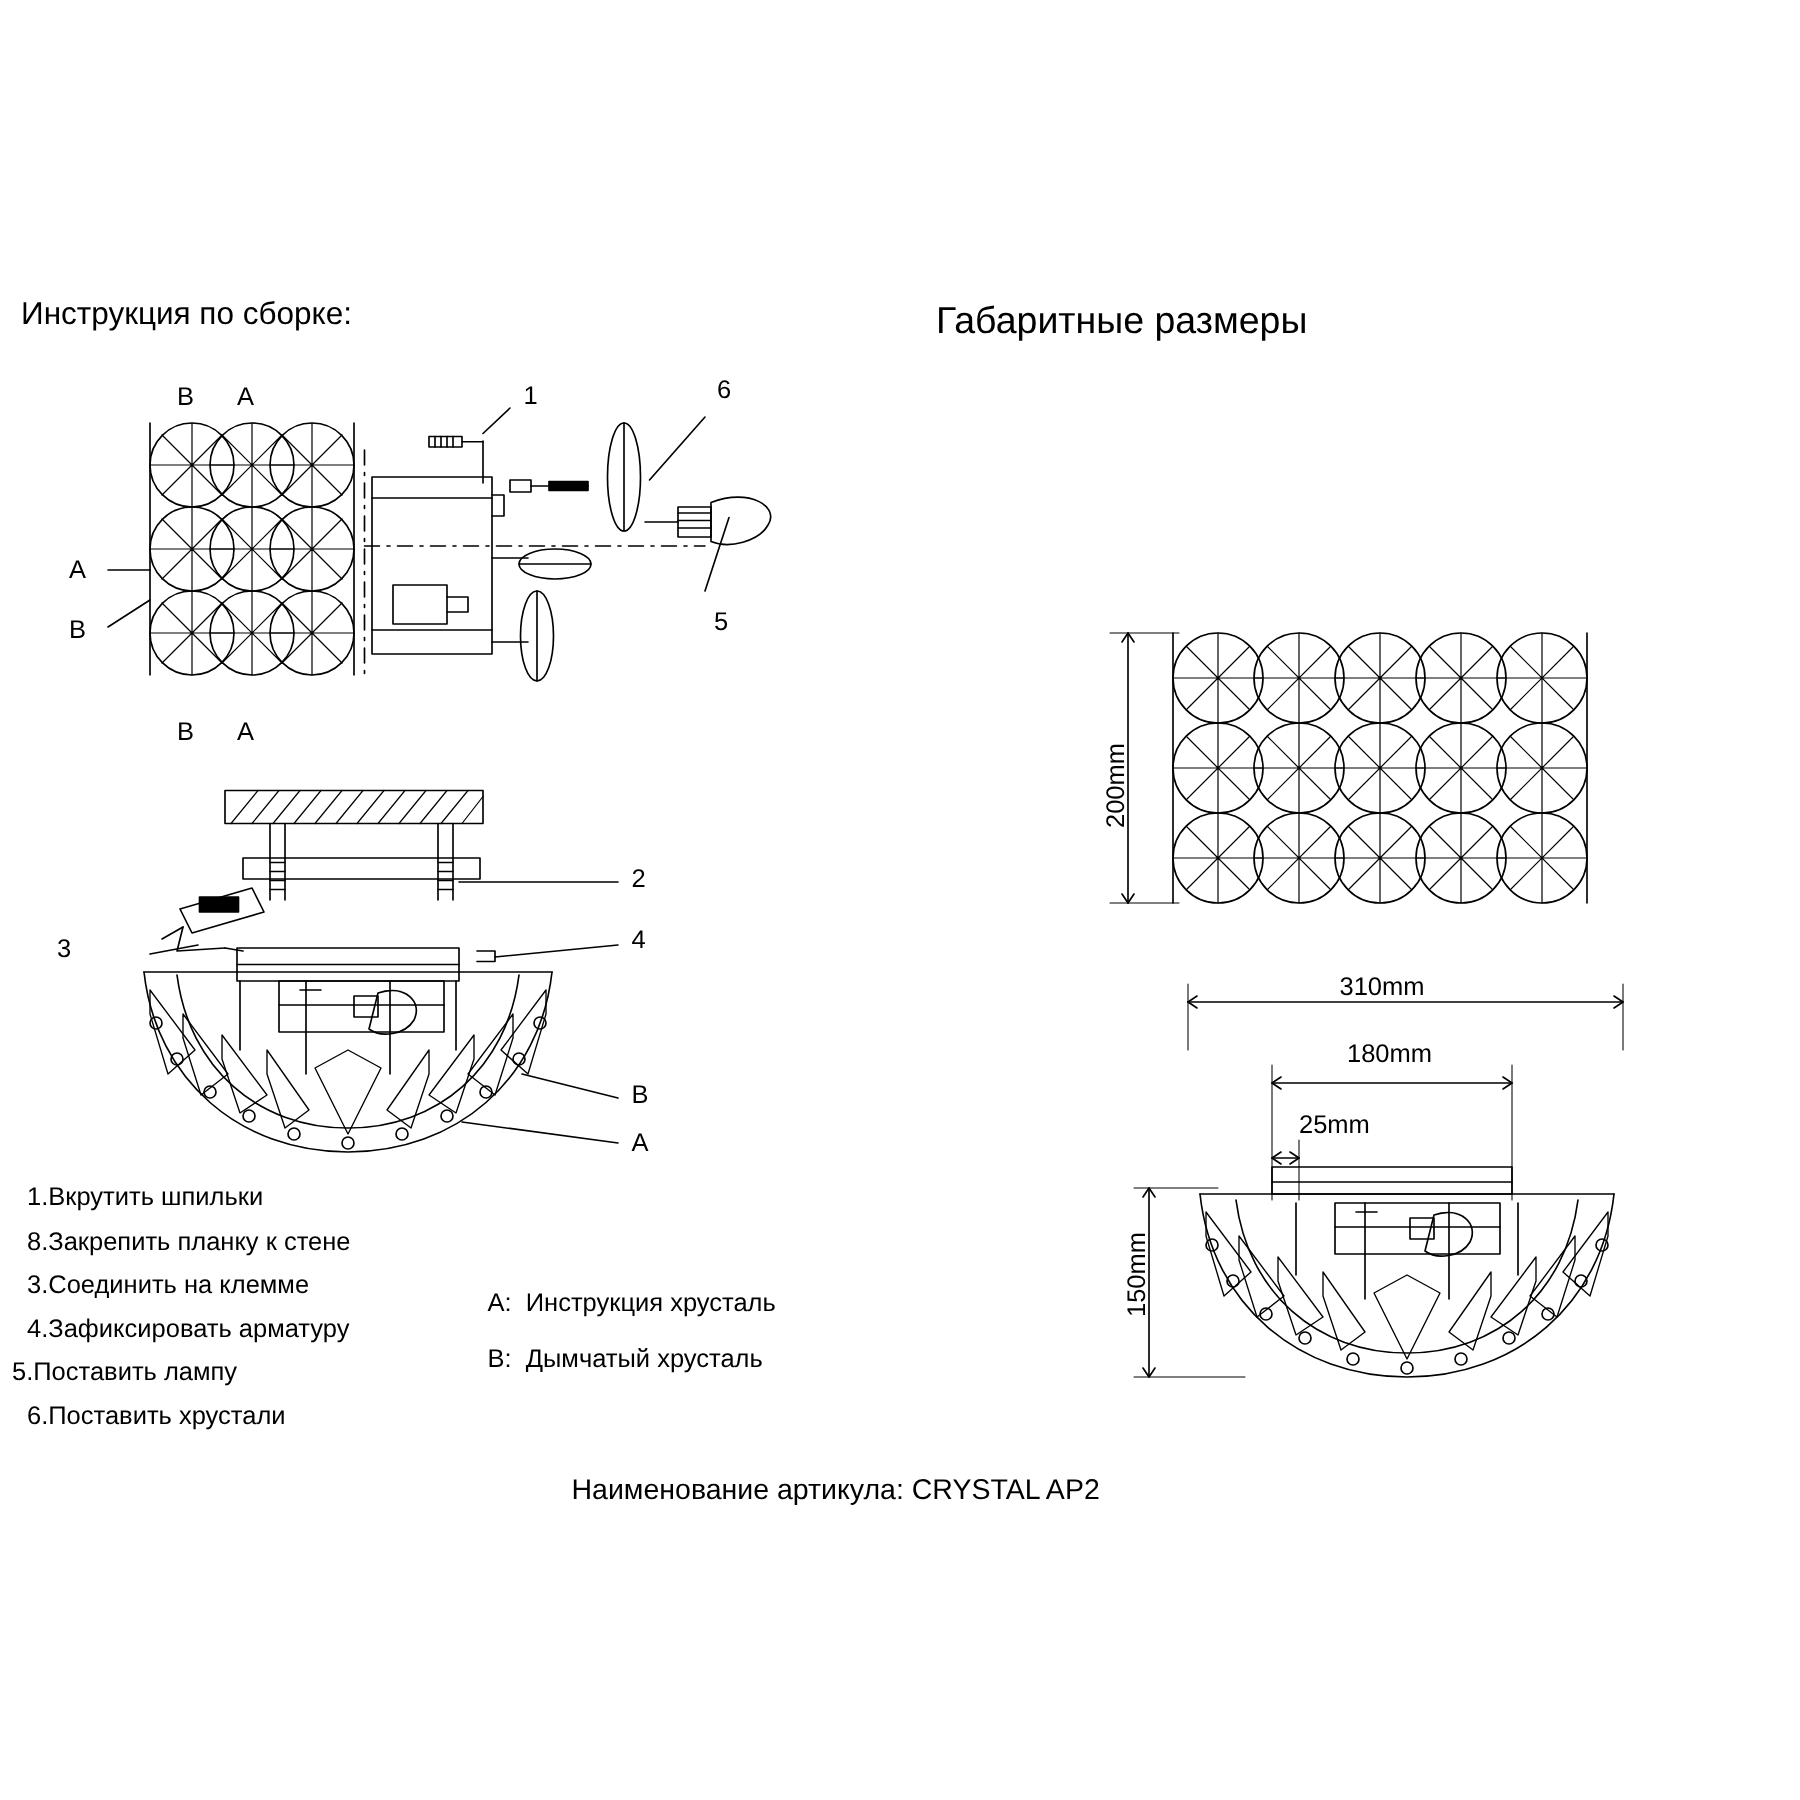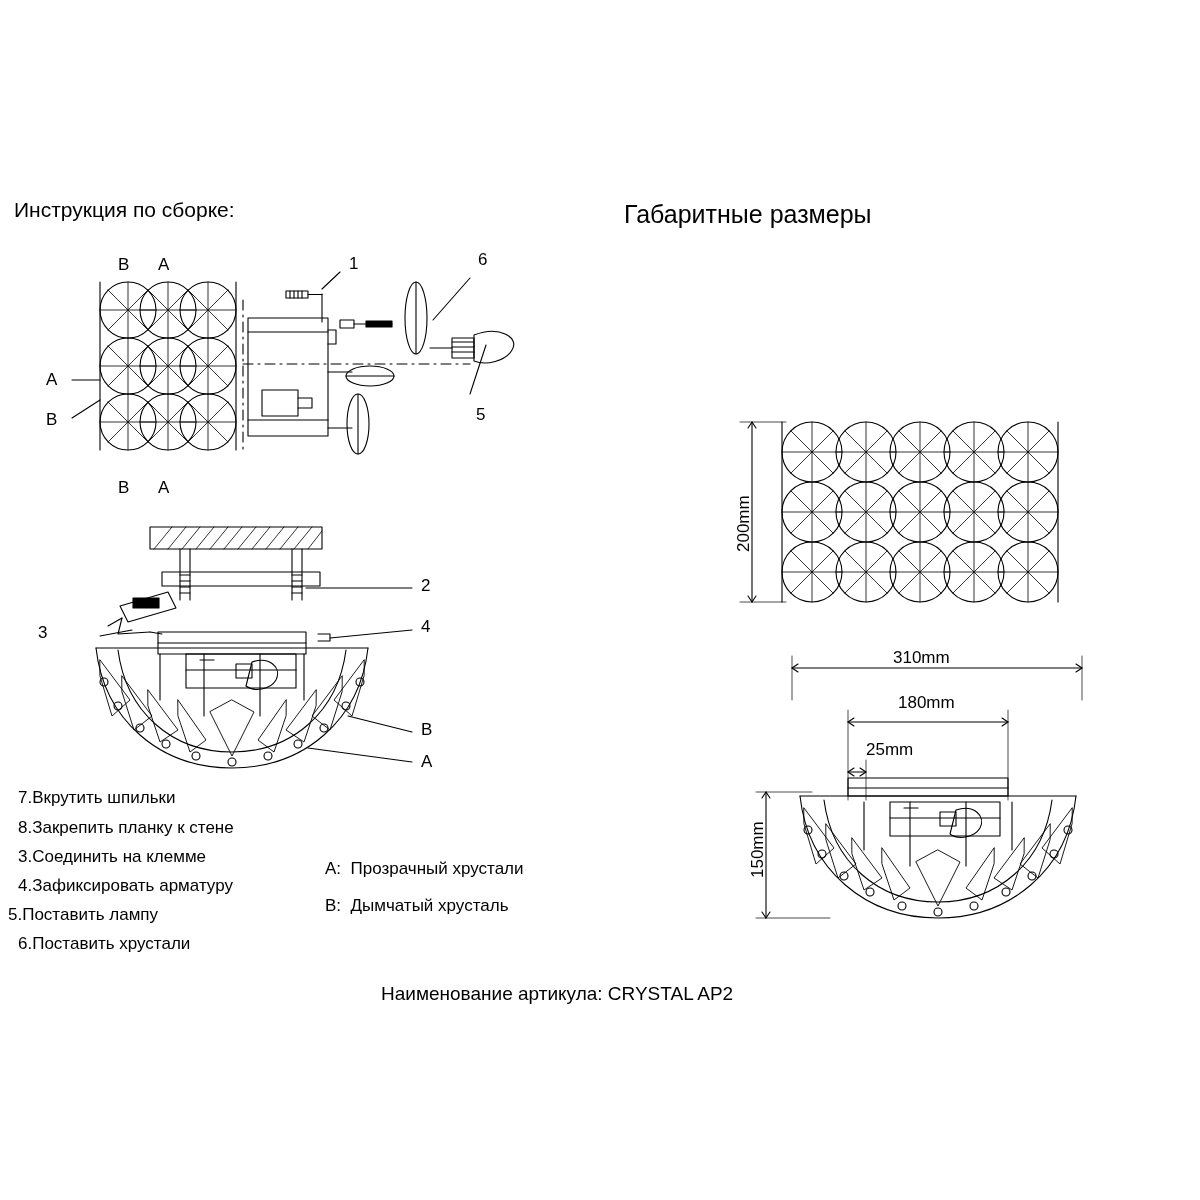--- a/index.html
+++ b/index.html
@@ -377,28 +377,28 @@
   <div class="txt t-label" style="left:46px; top:410px;">B</div>
   <div class="txt t-label" style="left:158px; top:478px;">A</div>
   <div class="txt t-label" style="left:118px; top:478px;">B</div>
 
   <div class="txt t-label" style="left:421px; top:576px;">2</div>
   <div class="txt t-label" style="left:38px; top:623px;">3</div>
   <div class="txt t-label" style="left:421px; top:617px;">4</div>
   <div class="txt t-label" style="left:421px; top:720px;">B</div>
   <div class="txt t-label" style="left:421px; top:752px;">A</div>
 
-  <div class="txt t-step" style="left:18px; top:788px;">7.Вкрутить шпильки</div>
+  <div class="txt t-step" style="left:18px; top:788px;">1.Вкрутить шпильки</div>
   <div class="txt t-step" style="left:18px; top:818px;">8.Закрепить планку к стене</div>
   <div class="txt t-step" style="left:18px; top:847px;">3.Соединить на клемме</div>
   <div class="txt t-step" style="left:18px; top:876px;">4.Зафиксировать арматуру</div>
   <div class="txt t-step" style="left:8px; top:905px;">5.Поставить лампу</div>
   <div class="txt t-step" style="left:18px; top:934px;">6.Поставить хрустали</div>
 
-  <div class="txt t-legend" style="left:325px; top:859px;">A:  Прозрачный хрустали</div>
+  <div class="txt t-legend" style="left:325px; top:859px;">A:  Инструкция хрусталь</div>
   <div class="txt t-legend" style="left:325px; top:896px;">B:  Дымчатый хрусталь</div>
 
   <div class="txt t-dim t-dim-vert" style="left:734px; top:552px;">200mm</div>
   <div class="txt t-dim" style="left:893px; top:648px;">310mm</div>
   <div class="txt t-dim" style="left:898px; top:678px;margin-top:15px;">180mm</div>
   <div class="txt t-dim" style="left:866px; top:740px;">25mm</div>
   <div class="txt t-dim t-dim-vert" style="left:748px; top:878px;">150mm</div>
 
   <div class="txt t-article" style="left:381px; top:968px;">Наименование артикула: CRYSTAL AP2</div>
 

